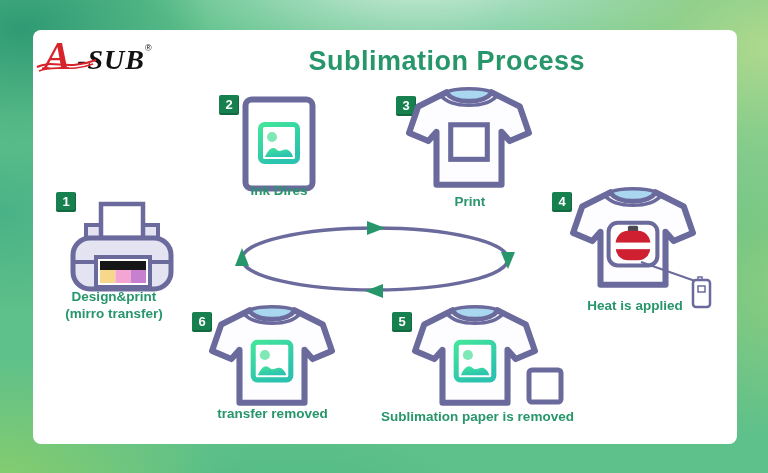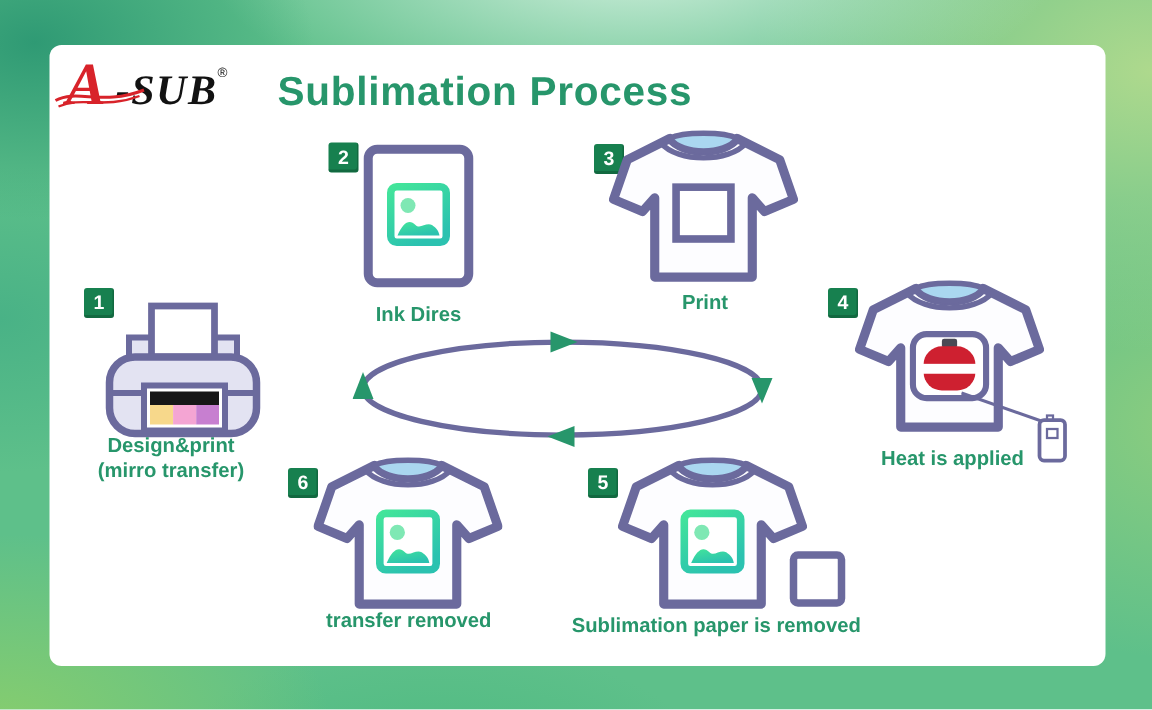--- a/index.html
+++ b/index.html
@@ -19,21 +19,21 @@
   .card{position:absolute;left:33px;top:30px;width:704px;height:414px;background:#ffffff;border-radius:8px;}
   .abs{position:absolute}
 
   
   .logo{position:absolute;left:44px;top:32px;white-space:nowrap}
   .logo-a{font-family:"Liberation Serif",serif;font-style:italic;font-weight:700;font-size:40px;color:#d8232a;position:relative;z-index:2}
   .logo-rest{font-family:"Liberation Serif",serif;font-style:italic;font-weight:700;font-size:28px;color:#121212;letter-spacing:1px;margin-left:2px}
   .logo-reg{font-size:9px;color:#121212;vertical-align:18px}
   .logo-swoosh{position:absolute;left:-8px;top:26px;width:62px;height:14px;z-index:1}
 
-  .title{position:absolute;left:185px;top:46px;width:400px;text-align:left;
+  .title{position:absolute;left:185px;top:46px;width:400px;text-align:right;
     font-size:27px;font-weight:700;letter-spacing:.5px;color:#27966b}
 
   .badge{position:absolute;width:20px;height:20px;background:#17804f;color:#fff;
     font-size:13px;font-weight:700;text-align:center;line-height:20px;border-radius:2px;
     box-shadow:inset -1px -2px 0 rgba(0,0,0,.18)}
 
   .step-label{position:absolute;color:#27966b;font-weight:700;font-size:13.5px;text-align:center;line-height:17px}
 
   svg{display:block}
 </style>
@@ -83,21 +83,21 @@
 
   <div class="badge" style="left:219px;top:95px">2</div>
   <svg class="abs" style="left:242px;top:96px" width="74" height="96" viewBox="0 0 74 96">
     <rect x="3.5" y="3.5" width="67" height="89" rx="6" fill="#ffffff" stroke="#6b6a9d" stroke-width="6"></rect>
     <g transform="translate(16,26)">
       <rect x="2.5" y="2.5" width="37" height="37" rx="4" fill="#ffffff" stroke="url(#gradImg)" stroke-width="5"></rect>
       <circle cx="14" cy="15" r="5" fill="#7fe8b4"></circle>
       <path d="M7,35 C11,26 15,24 19,28 C22,31 26,26 30,28 C33,30 34.5,32 35,35 Z" fill="url(#gradImg)"></path>
     </g>
   </svg>
-  <div class="step-label" style="left:227px;top:201px;width:104px">Ink Dires</div>
+  <div class="step-label" style="left:227px;top:182px;width:104px">Ink Dires</div>
 
   <div class="badge" style="left:396px;top:96px">3</div>
   <svg class="abs" style="left:406px;top:86px" width="126" height="106" viewBox="0 0 124 104">
     <path d="M40,6 L12,20 L3,46 L22,54 L30,45 L30,97 L94,97 L94,45 L102,54 L121,46 L112,20 L84,6 C76,17 48,17 40,6 Z" fill="#fdfdff" stroke="#6b6a9d" stroke-width="6" stroke-linejoin="round"></path>
     <path d="M40,6 C48,1.5 76,1.5 84,6 C76,17 48,17 40,6 Z" fill="#aad7f0" stroke="#6b6a9d" stroke-width="3.5" stroke-linejoin="round"></path>
     <path d="M34,9 C45,22 79,22 90,9" fill="none" stroke="#6b6a9d" stroke-width="3.5"></path>
     <rect x="44" y="38" width="36" height="34" fill="#ffffff" stroke="#6b6a9d" stroke-width="5"></rect>
   </svg>
   <div class="step-label" style="left:420px;top:193px;width:100px">Print</div>
 

